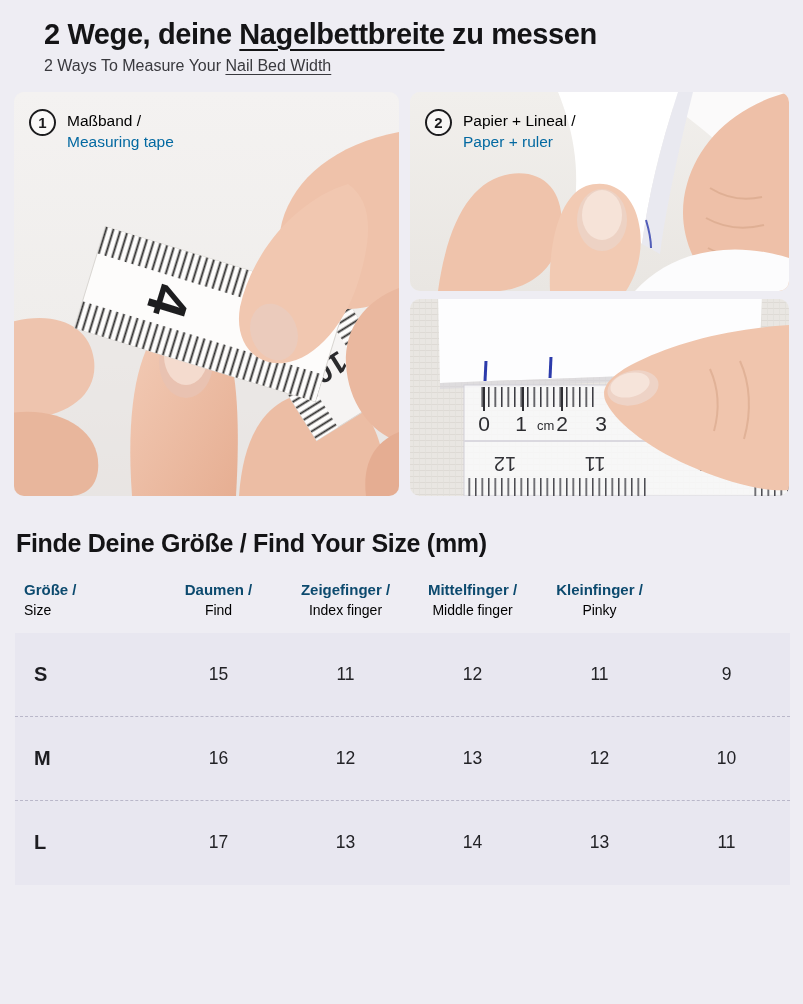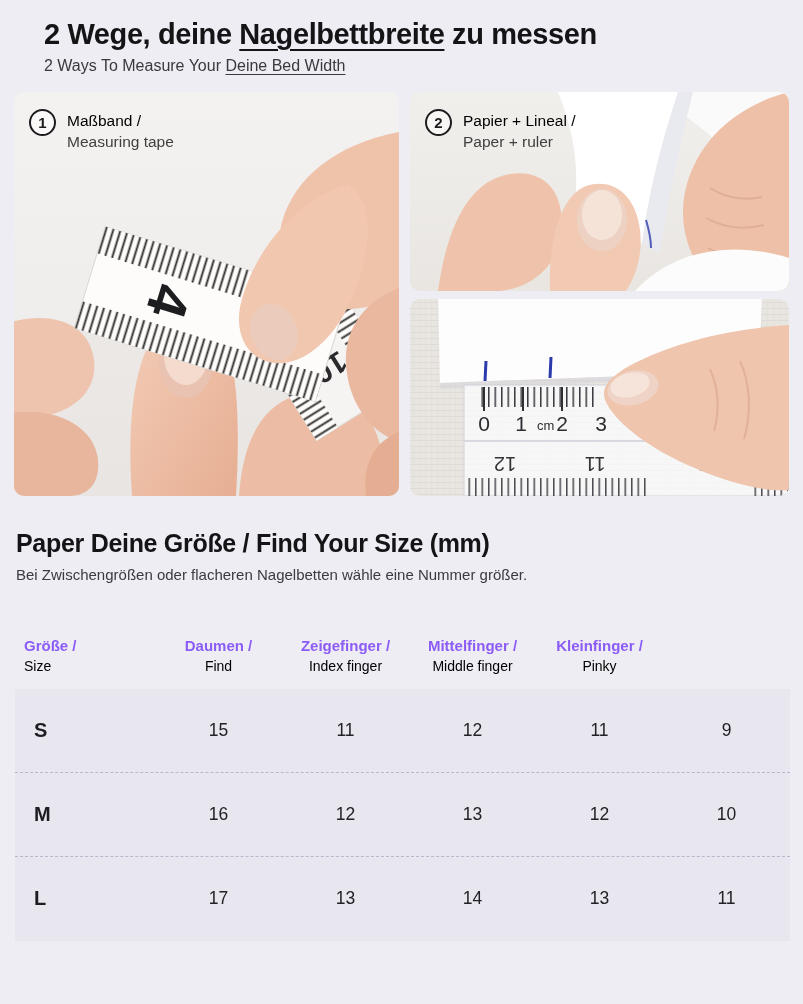--- a/index.html
+++ b/index.html
@@ -34,55 +34,55 @@
 
   .method-label { position:absolute; top:17px; left:15px; display:flex; gap:11px; align-items:flex-start; }
   .badge {
     width:27px; height:27px; border-radius:50%;
     border:2.5px solid #1c1c1e; background:rgba(255,255,255,0.55);
     display:flex; align-items:center; justify-content:center;
     font-size:15px; font-weight:700; color:#1c1c1e; flex:none;
   }
   .method-text { line-height:1.32; font-size:15.5px; padding-top:2px; }
   .method-de { color:#000000; }
-  .method-en { color:#404040; }
+  .method-en { color:#0369a1; }
 
   
   .size-head { margin:33px 16px 0 16px; }
   h2 { font-size:25px; font-weight:800; letter-spacing:-0.3px; color:#141416; }
   .note { margin-top:8px; font-size:15px; color:#3a3a40; }
 
   .cols {
     margin:22px 13px 0 15px;
     display:grid; grid-template-columns:140px repeat(5, 1fr);
     align-items:start;
   }
   .colcell { text-align:center; line-height:1.28; }
   .colcell.first { text-align:left; padding-left:9px; }
-  .col-de { font-size:15px; font-weight:700; color:#8b5cf6;margin-top:31px; }
+  .col-de { font-size:15px; font-weight:700; color:#0c4a6e; }
   .col-en { font-size:14px; color:#000000; margin-top:2px; }
 
   .tbody { margin:13px 13px 0 15px; background:#e8e7f0; }
   .trow {
     display:grid; grid-template-columns:140px repeat(5, 1fr);
     height:84px; align-items:center;
     border-bottom:1.5px dashed #b9b7c9;
   }
   .trow:last-child { border-bottom:none; }
   .size-letter { font-size:20px; font-weight:700; color:#1d1d21; padding-left:19px; }
   .val { text-align:center; font-size:17.5px; color:#222226; }
 </style>
 </head>
 <body>
 
 <div class="page">
 
   <div class="top">
     <h1><span>2 Wege, deine </span><span class="u">Nagelbettbreite</span><span> zu messen</span></h1>
-    <p class="subtitle"><span>2 Ways To Measure Your </span><span class="u">Deine Bed Width</span></p>
+    <p class="subtitle"><span>2 Ways To Measure Your </span><span class="u">Nail Bed Width</span></p>
   </div>
 
   <div class="photos">
 
     <figure class="photo photo-left">
       <svg class="fill" viewBox="0 0 385 404" preserveAspectRatio="none">
         <defs>
           <linearGradient id="pbg1" x1="0" y1="0" x2="0" y2="1">
             <stop offset="0" stop-color="#f4f2f1"></stop>
               <stop offset="0.62" stop-color="#efedeb"></stop>
@@ -227,22 +227,21 @@
           <path d="M379,26 C318,30 266,44 229,62 C200,76 188,89 197,105 C208,126 243,152 287,170 C322,185 356,193 379,191 Z" fill="#f0c5ad"></path>
           <ellipse cx="223" cy="89" rx="26" ry="17" fill="#eed3c6" transform="rotate(-14 223 89)"></ellipse>
           <ellipse cx="220" cy="86" rx="20" ry="12" fill="#f6e4da" transform="rotate(-14 220 86)"></ellipse>
           <path d="M300,70 C308,88 310,110 304,132 M330,62 C340,84 342,112 334,140" stroke="#d9a88c" stroke-width="2" fill="none" opacity="0.65"></path>
         </svg>
       </figure>
     </div>
   </div>
 
   <div class="size-head">
-    <h2>Paper Deine Größe / Find Your Size (mm)</h2>
-    <p class="note">Bei Zwischengrößen oder flacheren Nagelbetten wähle eine Nummer größer.</p>
+    <h2>Finde Deine Größe / Find Your Size (mm)</h2>
   </div>
 
   <div class="cols">
     <div class="colcell first">
       <div class="col-de">Größe /</div>
       <div class="col-en">Size</div>
     </div>
     <div class="colcell">
       <div class="col-de">Daumen /</div>
       <div class="col-en">Find</div>

